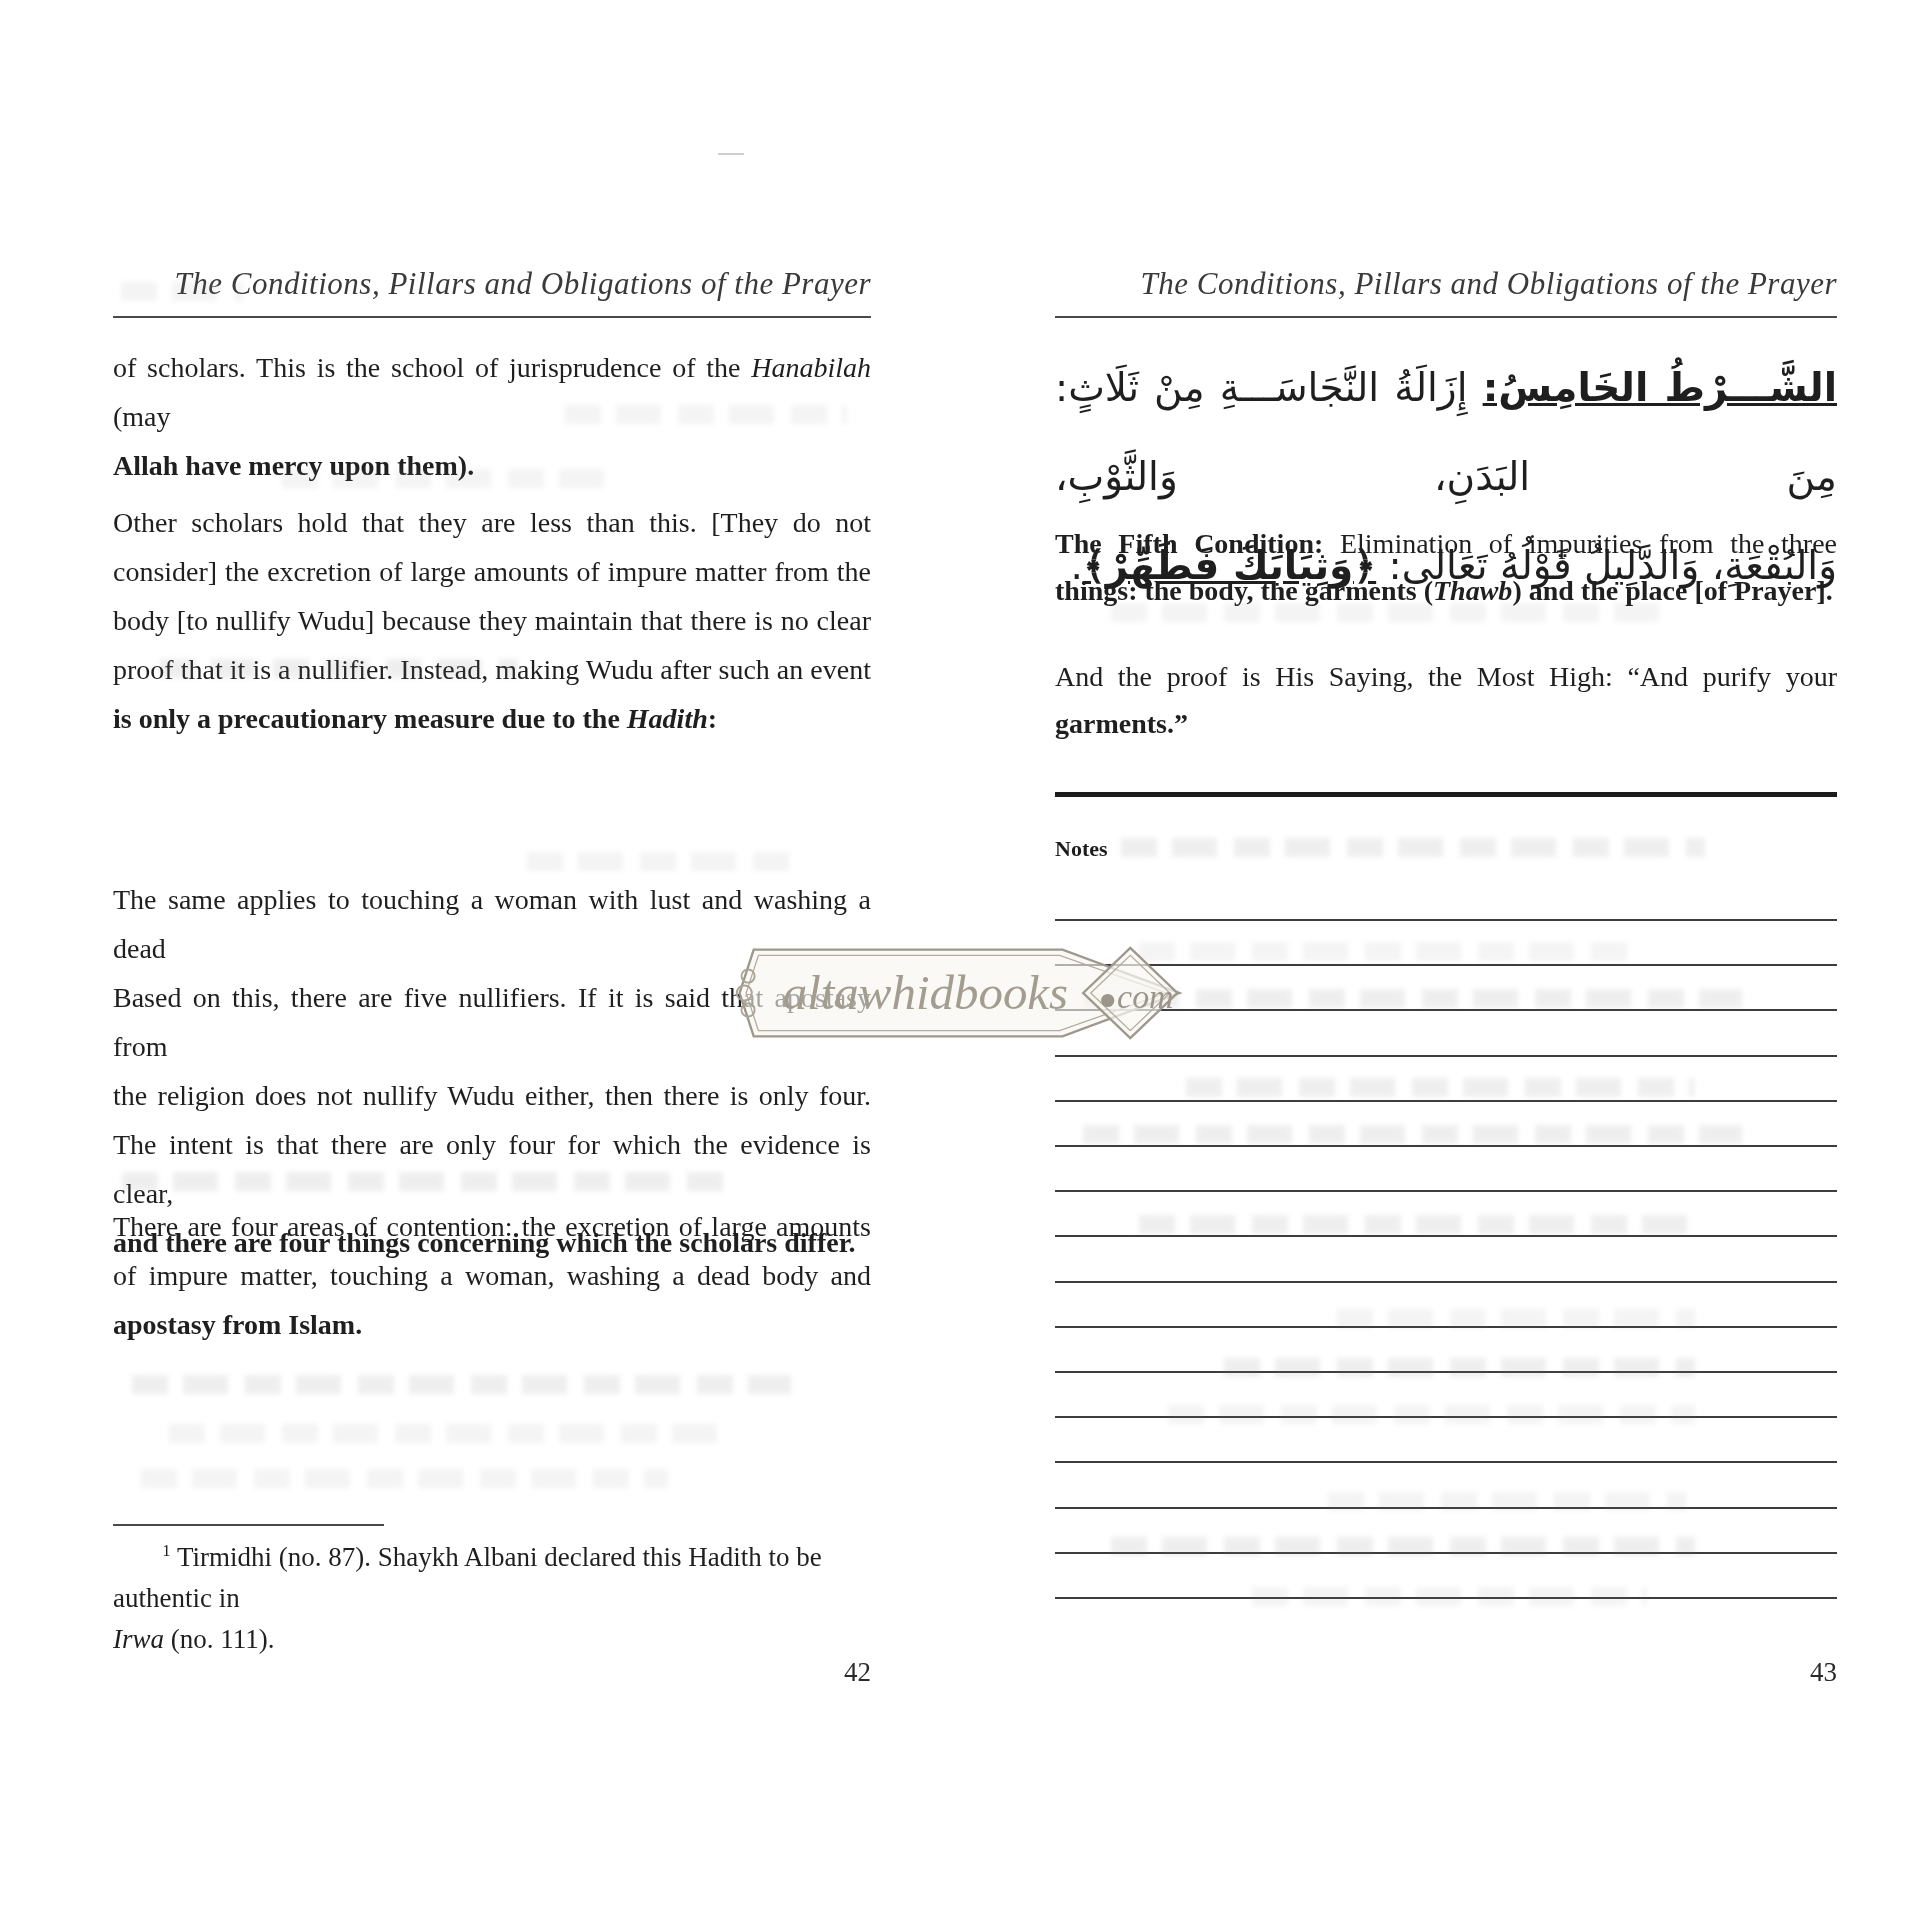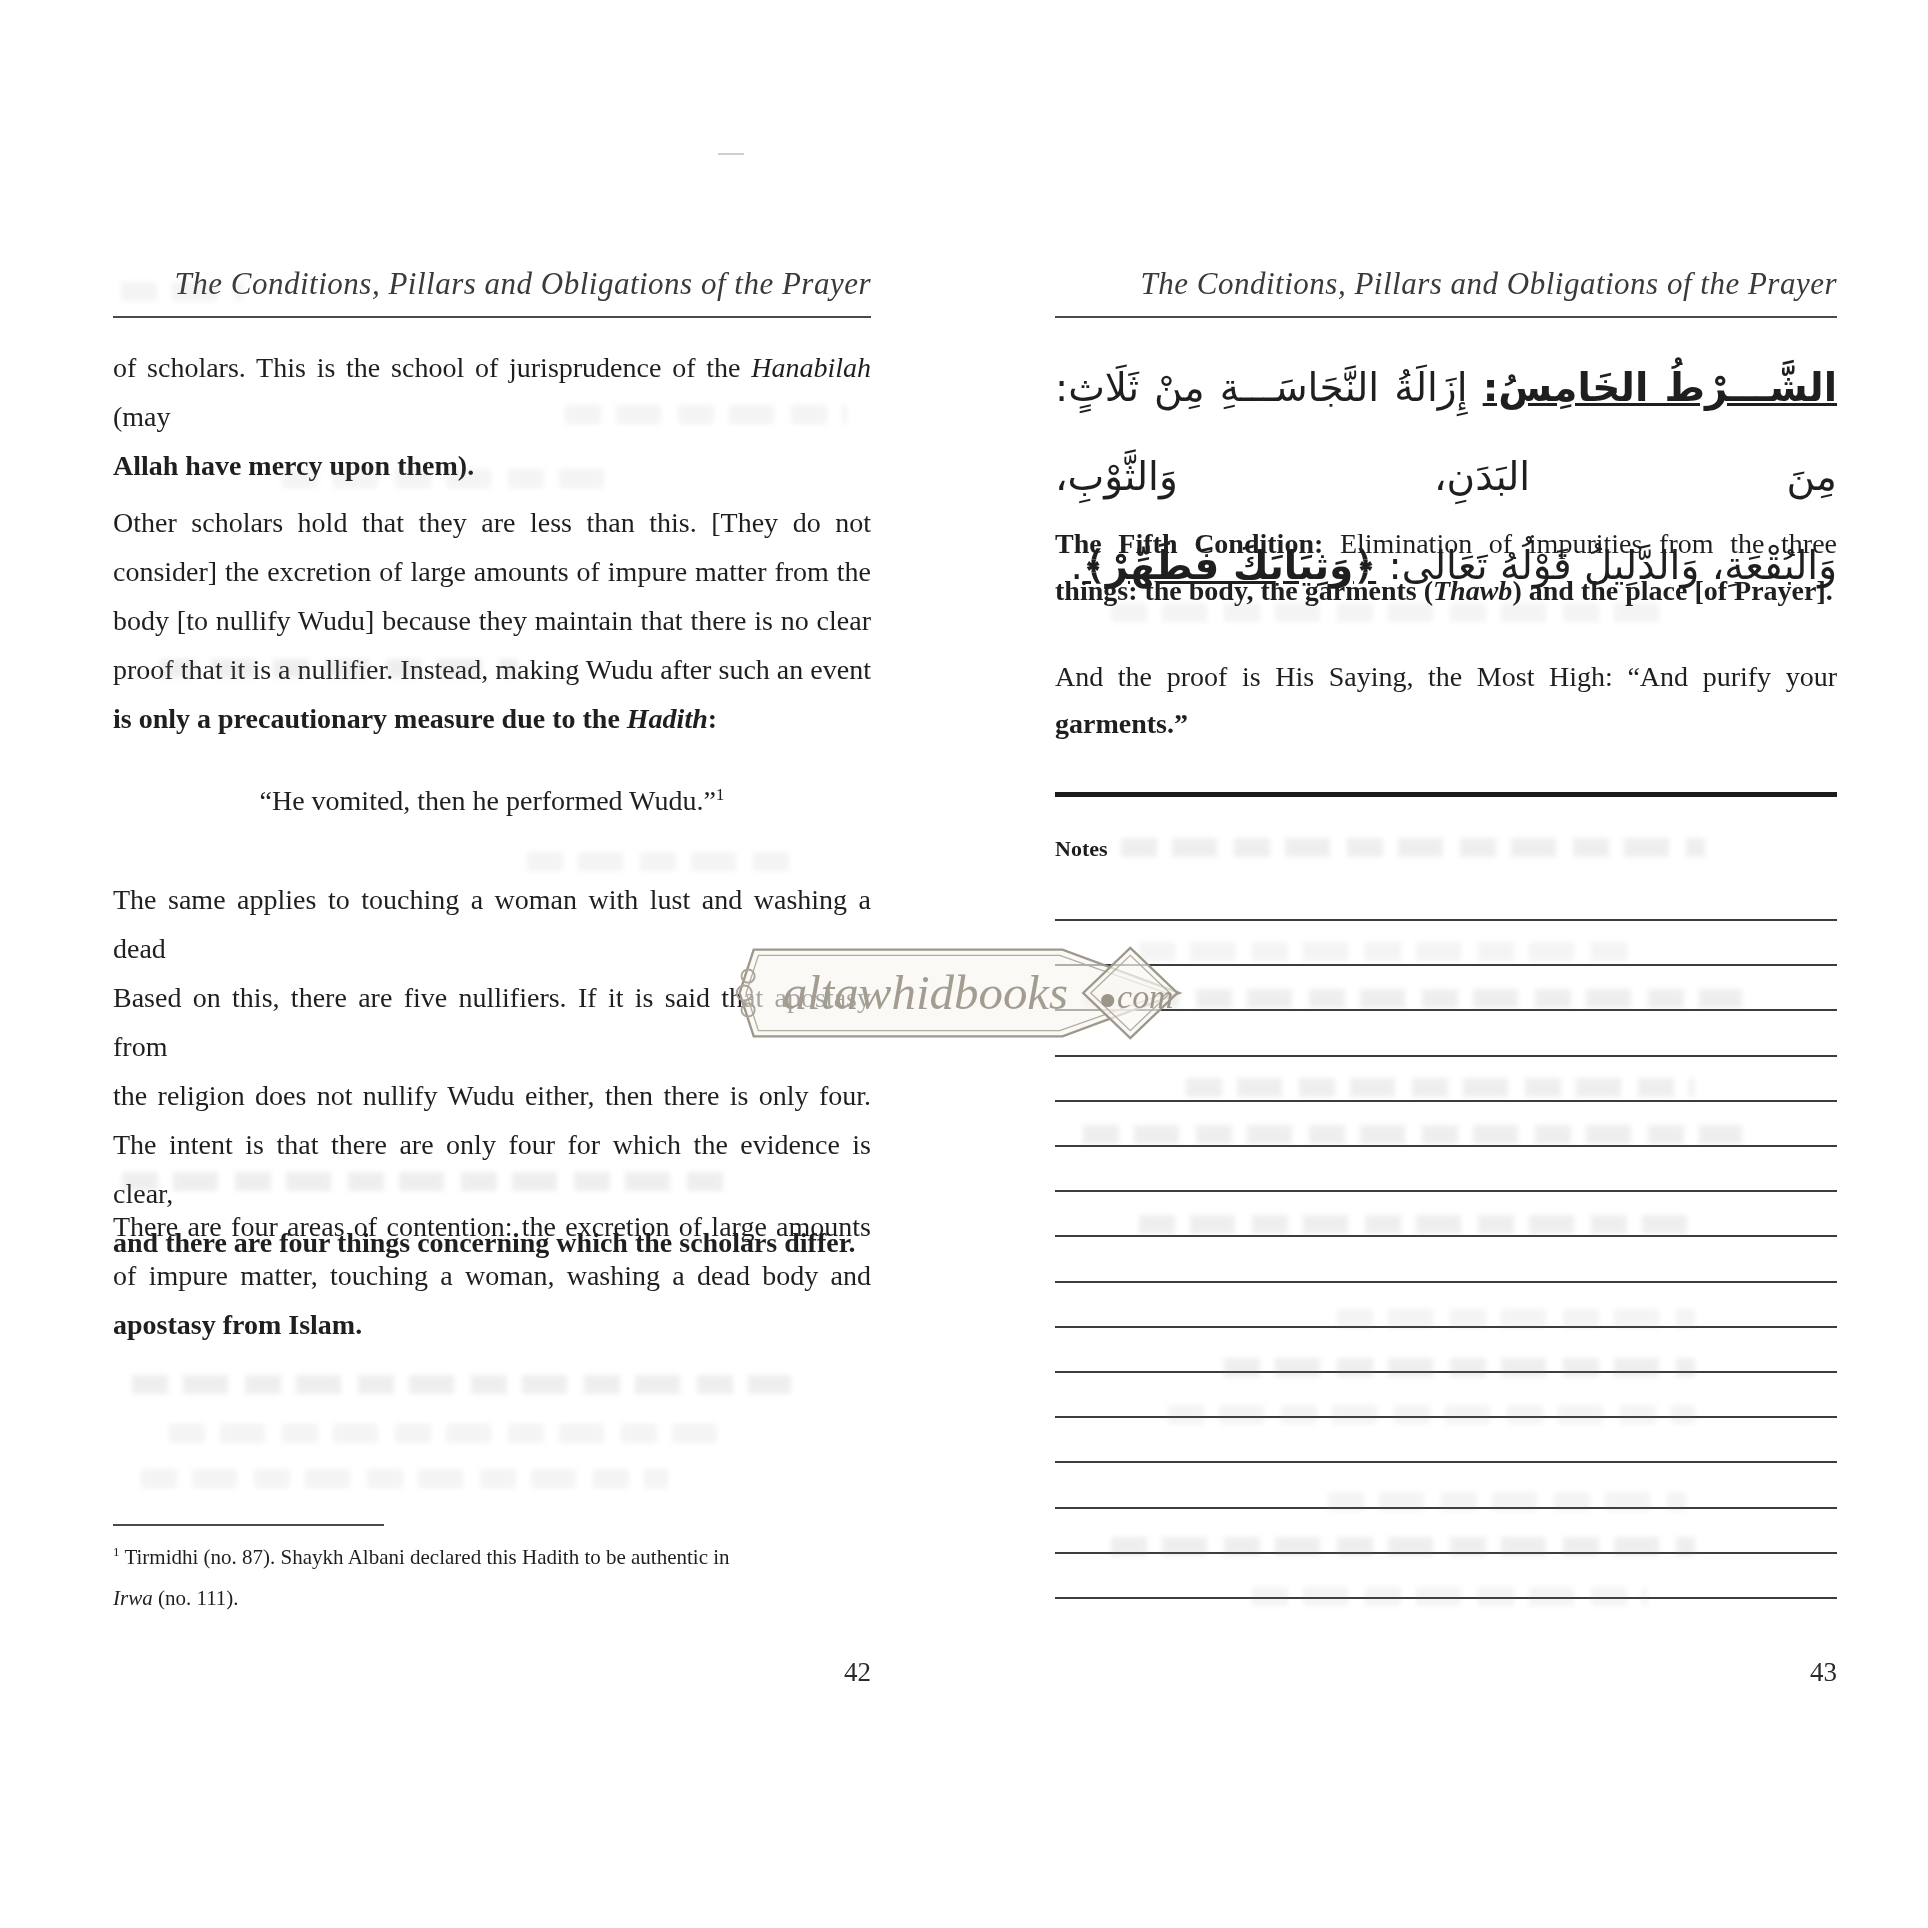--- a/index.html
+++ b/index.html
@@ -21,21 +21,21 @@
   .quote-line{font-size:28px;line-height:49px;text-align:center;}
 
   
   .arabic{direction:rtl;font-family:"DejaVu Sans",sans-serif;}
   .arabic .pline{font-size:39px;line-height:89px;text-align:justify;text-align-last:justify;}
   .arabic .pline.last{text-align-last:start;}
   .arabic b{font-weight:700;text-decoration:underline;}
 
   
   .footnote-rule{height:1.9px;background:#4a4a4a;}
-  .footnote .pline{font-size:21px;line-height:41px;text-align:right;text-align-last:left;}
+  .footnote .pline{font-size:27px;line-height:41px;text-align:center;text-align-last:left;}
 
   .page-number{font-size:27px;color:#2a2a2a;text-align:right;}
 
   
   .heavy-rule{height:4.7px;background:#1c1c1c;}
   .notes-label{font-size:22px;font-weight:bold;color:#1d1d1d;}
   .note-line{position:absolute;left:0;width:100%;height:1.9px;background:#3d3d3d;}
 
   
   .ghost{position:absolute;height:19px;opacity:.12;filter:blur(2.4px);
@@ -64,21 +64,20 @@
         <div class="pline last">Allah have mercy upon them).</div>
       </div>
     <div class="abs para eng" style="left:0;top:498px;">
         <div class="pline">Other scholars hold that they are less than this. [They do not</div>
         <div class="pline">consider] the excretion of large amounts of impure matter from the</div>
         <div class="pline">body [to nullify Wudu] because they maintain that there is no clear</div>
         <div class="pline">proof that it is a nullifier. Instead, making Wudu after such an event</div>
         <div class="pline last">is only a precautionary measure due to the <i>Hadith</i>:</div>
       </div>
 
-    <div class="abs quote-line" style="left:0;top:776px;width:100%;">“He vomited, then he performed Wudu.”<sup>1</sup></div>
 
     <div class="abs para eng" style="left:0;top:875px;">
         <div class="pline">The same applies to touching a woman with lust and washing a dead</div>
         <div class="pline">Based on this, there are five nullifiers. If it is said that apostasy from</div>
         <div class="pline">the religion does not nullify Wudu either, then there is only four.</div>
         <div class="pline">The intent is that there are only four for which the evidence is clear,</div>
         <div class="pline last">and there are four things concerning which the scholars differ.</div>
       </div>
     <div class="abs para eng" style="left:0;top:1202px;">
         <div class="pline">There are four areas of contention: the excretion of large amounts</div>

